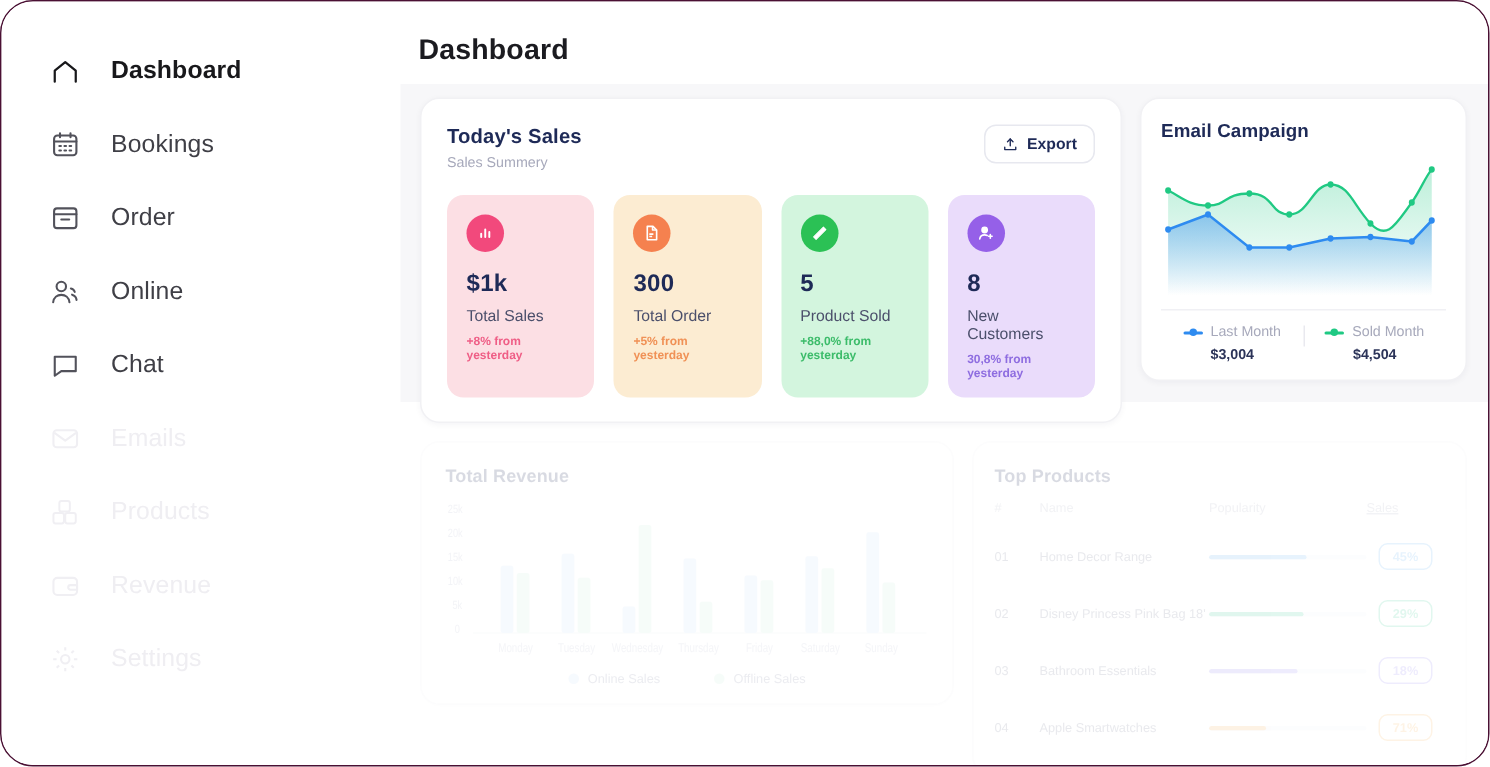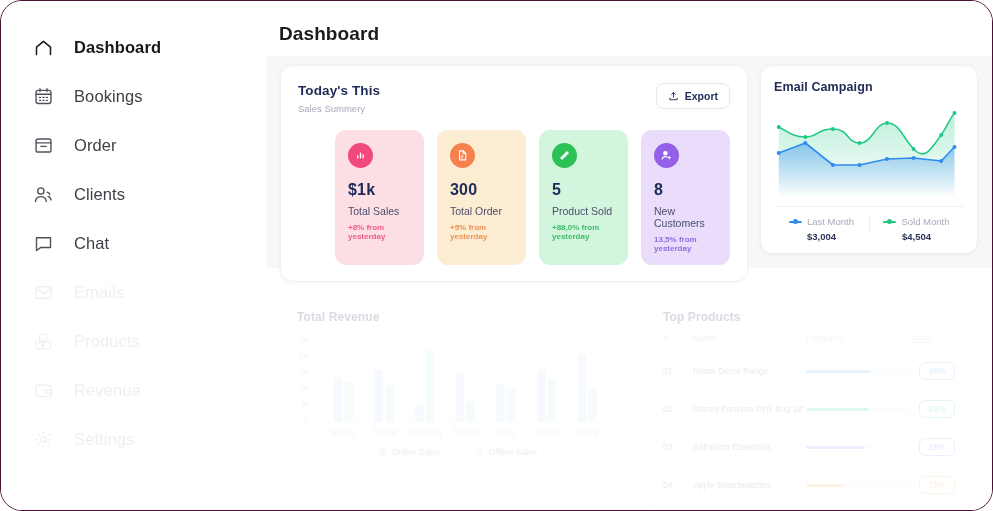--- a/index.html
+++ b/index.html
@@ -65,21 +65,21 @@
   .sales-title { font-size: 13.5px; font-weight: bold; color: #1e2a57; letter-spacing: .1px; }
   .sales-sub { font-size: 9.5px; color: #a7a9bb; margin-top: 5px; }
   .export-btn {
     display: flex; align-items: center; gap: 6px;
     border: 1px solid #e7e8ef; border-radius: 8px;
     padding: 6px 11px; background: #fff; cursor: pointer;
     font-size: 10.5px; color: #1e2a57; font-weight: bold;
   }
   .export-btn svg { width: 11px; height: 11px; display: block; }
 
-  .stats { display: flex; gap: 13px; margin-top: 16px; margin-left: 37px; }
+  .stats { display: flex; gap: 13px; margin-top: 16px; }
   .stat {
     flex: 1 1 0; border-radius: 11px; padding: 13px 13px 12px 13px; min-width: 0;
   }
   .stat .badge {
     width: 25px; height: 25px; border-radius: 50%;
     display: flex; align-items: center; justify-content: center;
   }
   .stat .badge svg { width: 13px; height: 13px; display: block; }
   .stat .val { font-size: 16px; font-weight: bold; color: #1e2a57; margin-top: 13px; letter-spacing: .2px; }
   .stat .lbl { font-size: 10.5px; color: #4b4f6b; margin-top: 6px; }
@@ -178,21 +178,21 @@
    </div>
 
    <div class="nav-item">
      <span class="ico">
        <svg viewBox="0 0 24 24" fill="none" stroke="#52525b" stroke-width="1.6" stroke-linecap="round" stroke-linejoin="round">
          <circle cx="9" cy="8" r="3.6"></circle>
               <path d="M2.8 20c.4-3.6 3.1-5.6 6.2-5.6s5.8 2 6.2 5.6"></path>
          <path d="M16.3 9.5c1.6.3 2.6 1.3 2.9 2.6M17.2 14.2c2 .6 3.2 2 3.4 4"></path>
             </svg>
      </span>
-     <span class="nav-label">Clients</span>
+     <span class="nav-label">Online</span>
    </div>
 
    <div class="nav-item">
      <span class="ico">
        <svg viewBox="0 0 24 24" fill="none" stroke="#52525b" stroke-width="1.6" stroke-linejoin="round">
          <path d="M4 5.5h16v11H9l-5 3.5v-3.5H4z"></path>
             </svg>
      </span>
      <span class="nav-label">Chat</span>
    </div>
@@ -246,21 +246,21 @@
 
     <div class="content-bg"></div>
 
     <div class="content">
 
       <div class="row">
 
         <div class="card sales-card">
           <div class="sales-head">
             <div>
-              <div class="sales-title">Today's This</div>
+              <div class="sales-title">Today's Sales</div>
               <div class="sales-sub">Sales Summery</div>
             </div>
             <button class="export-btn">
               <span>
                 <svg viewBox="0 0 24 24" fill="none" stroke="#1e2a57" stroke-width="2" stroke-linecap="round" stroke-linejoin="round">
                   <path d="M12 3.5v10"></path>
                       <path d="M8 7.5l4-4 4 4"></path>
                       <path d="M4 15.5v3.5h16v-3.5"></path>
                     </svg>
               </span>
@@ -308,21 +308,21 @@
             <div class="stat" style="background:#eadcfb">
               <div class="badge" style="background:#9560e8">
                 <svg viewBox="0 0 24 24" fill="none" stroke="#fff" stroke-width="2" stroke-linecap="round" stroke-linejoin="round">
                   <circle cx="10" cy="8" r="3.2" fill="#fff"></circle>
                       <path d="M4 19c.4-3.2 2.8-5 6-5 1.2 0 2.3.26 3.2.74"></path>
                   <path d="M17 13.5v4.5M14.75 15.75h4.5"></path>
                     </svg>
               </div>
               <div class="val">8</div>
               <div class="lbl">New Customers</div>
-              <div class="delta" style="color:#8e6de0">13,5% from yesterday</div>
+              <div class="delta" style="color:#8e6de0">30,8% from yesterday</div>
             </div>
 
           </div>
         </div>
 
         <div class="card email-card">
           <div class="email-title">Email Campaign</div>
 
           <div class="email-chart">
             <svg viewBox="0 0 200 92" preserveAspectRatio="none">

